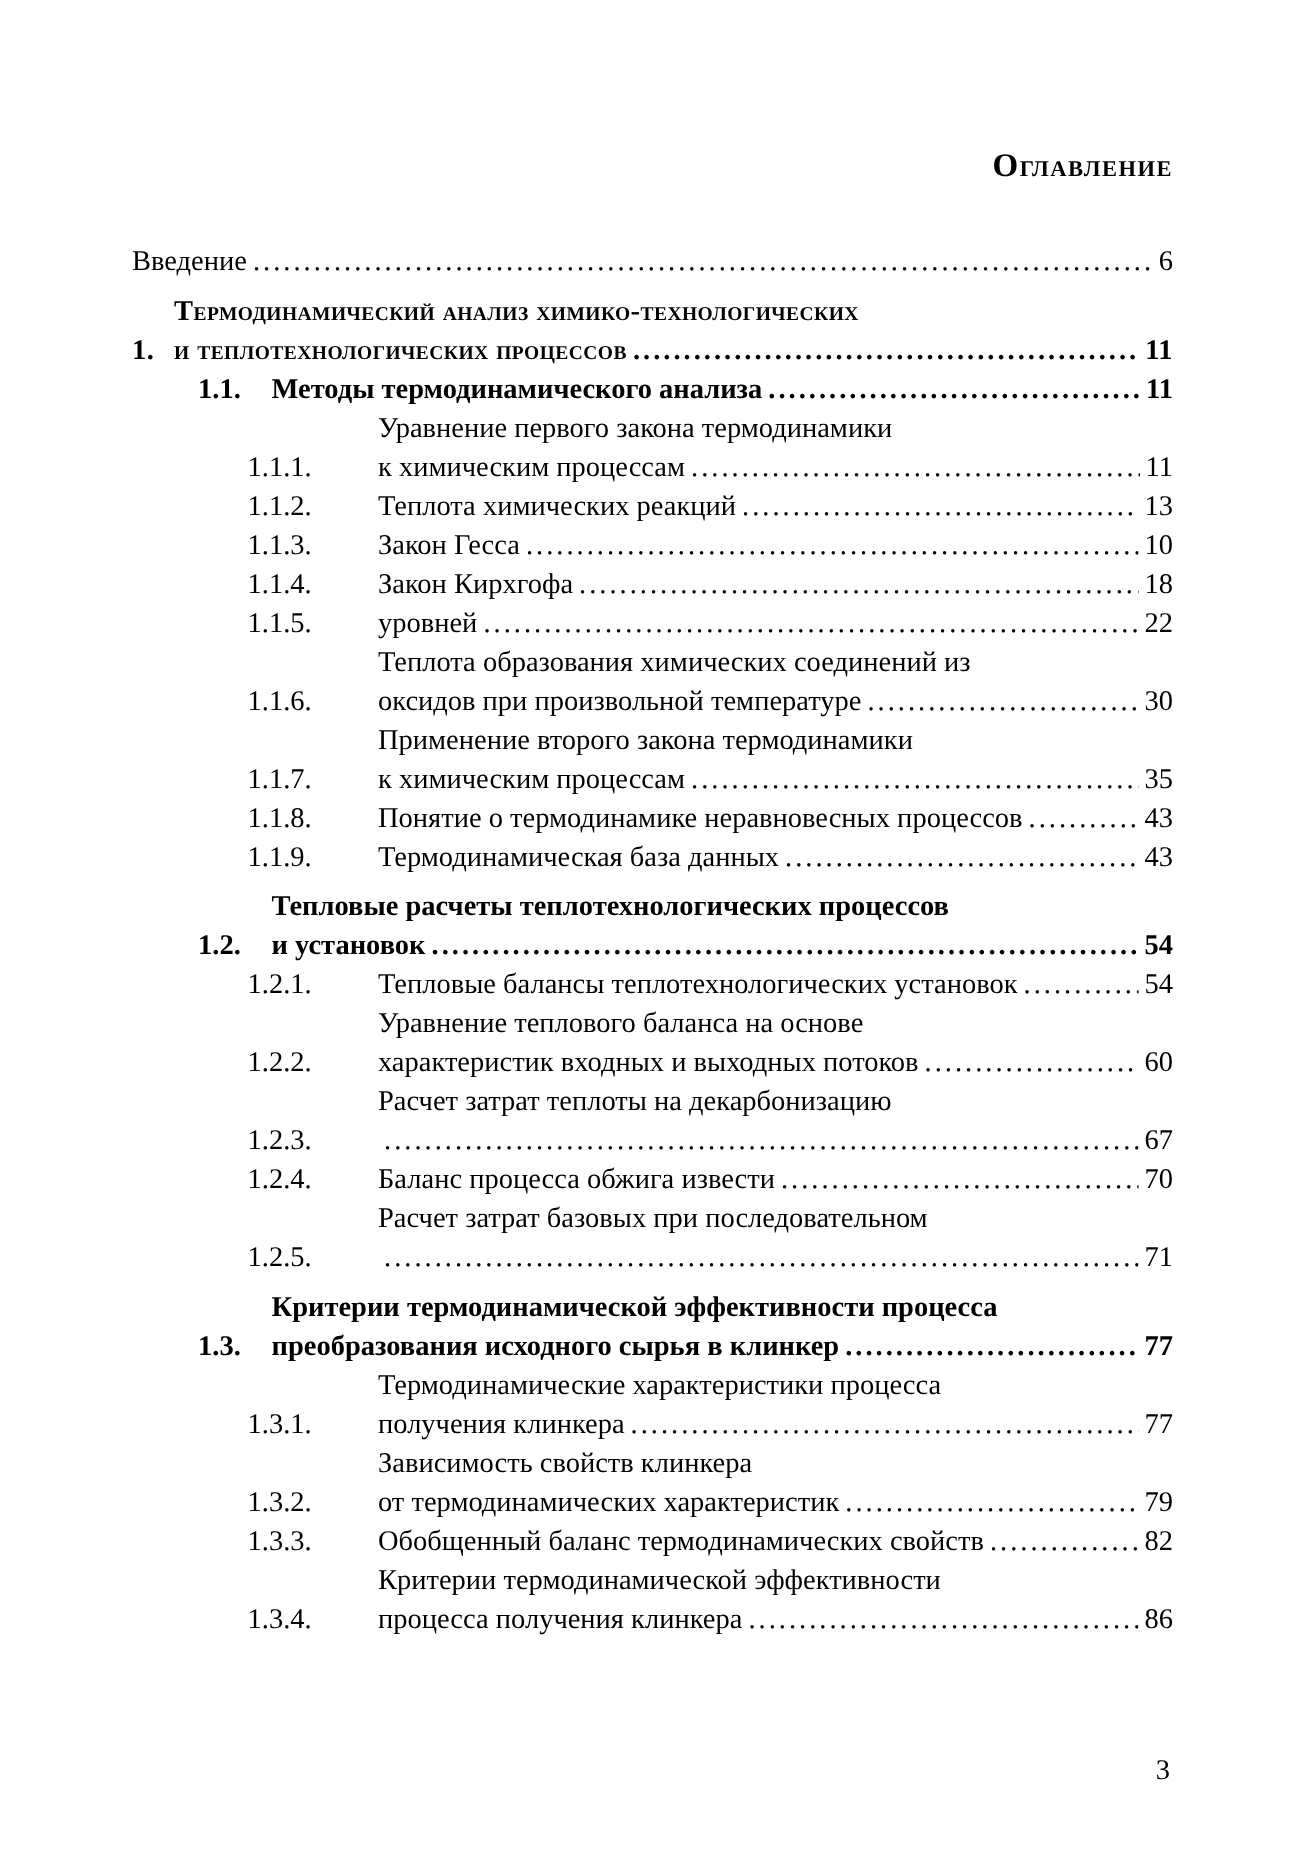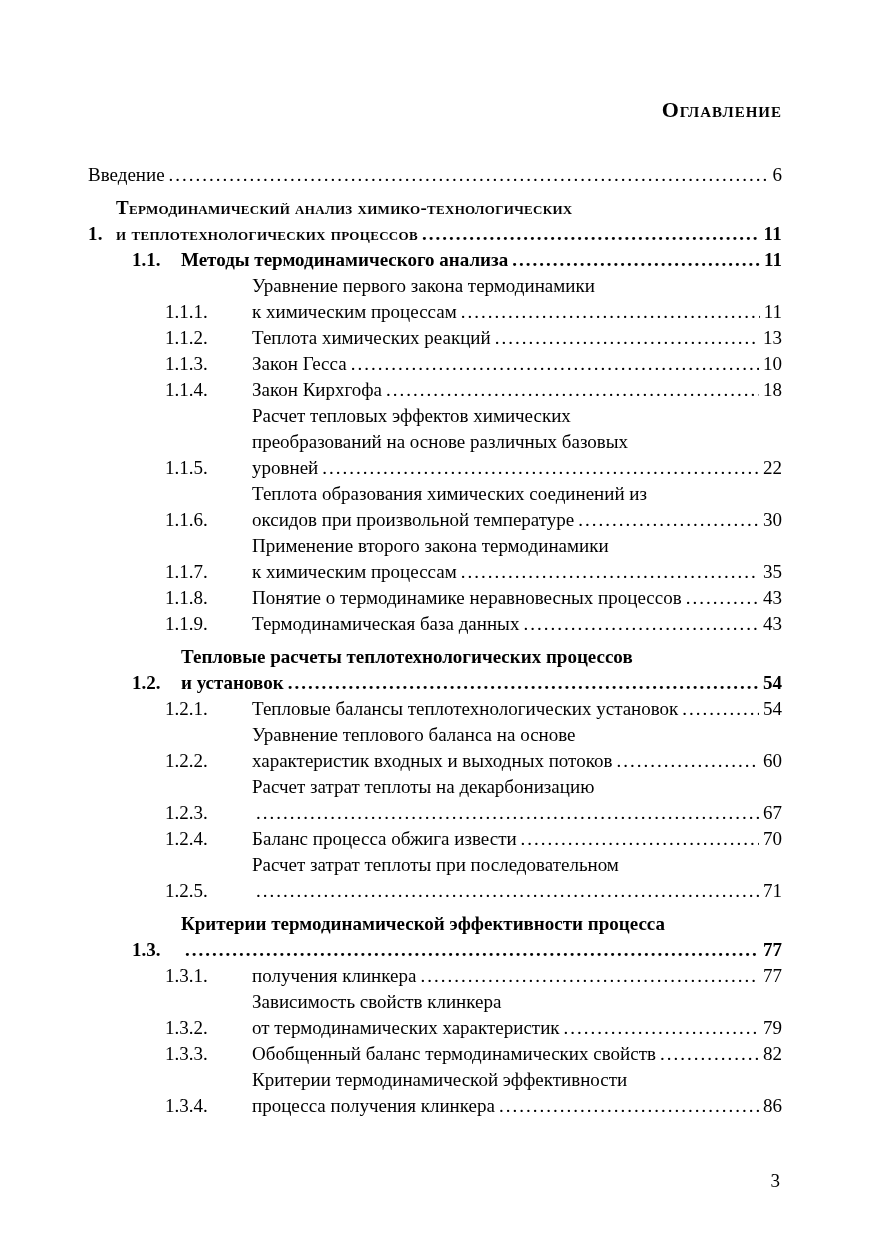--- a/index.html
+++ b/index.html
@@ -153,21 +153,20 @@
           <div class="lastline">
             <span class="text">Закон Кирхгофа</span>
             <span class="fill">................................................................................................................................................................................................................................................</span>
             <span class="pagenum">18</span>
           </div>
         </div>
       </div>
       <div class="entry l2">
         <span class="num">1.1.5.</span>
         <div class="content">
-          <div class="pre">Расчет тепловых эффектов химических<br>преобразований на основе различных базовых</div>
           <div class="lastline">
             <span class="text">уровней</span>
             <span class="fill">................................................................................................................................................................................................................................................</span>
             <span class="pagenum">22</span>
           </div>
         </div>
       </div>
       <div class="entry l2">
         <span class="num">1.1.6.</span>
         <div class="content">
@@ -258,40 +257,42 @@
           <div class="lastline">
             <span class="text">Баланс процесса обжига извести</span>
             <span class="fill">................................................................................................................................................................................................................................................</span>
             <span class="pagenum">70</span>
           </div>
         </div>
       </div>
       <div class="entry l2">
         <span class="num">1.2.5.</span>
         <div class="content">
-          <div class="pre">Расчет затрат теплоты при последовательном</div>
+          <div class="pre">Расчет затрат базовых при последовательном</div>
           <div class="lastline">
             <span class="fill">................................................................................................................................................................................................................................................</span>
             <span class="pagenum">71</span>
           </div>
         </div>
       </div>
       <div class="entry l1 bold spaced">
         <span class="num">1.3.</span>
         <div class="content">
           <div class="pre">Критерии термодинамической эффективности процесса</div>
           <div class="lastline">
+            <span class="text">преобразования исходного сырья в клинкер</span>
             <span class="fill">................................................................................................................................................................................................................................................</span>
             <span class="pagenum">77</span>
           </div>
         </div>
       </div>
       <div class="entry l2">
         <span class="num">1.3.1.</span>
         <div class="content">
+          <div class="pre">Термодинамические характеристики процесса</div>
           <div class="lastline">
             <span class="text">получения клинкера</span>
             <span class="fill">................................................................................................................................................................................................................................................</span>
             <span class="pagenum">77</span>
           </div>
         </div>
       </div>
       <div class="entry l2">
         <span class="num">1.3.2.</span>
         <div class="content">

